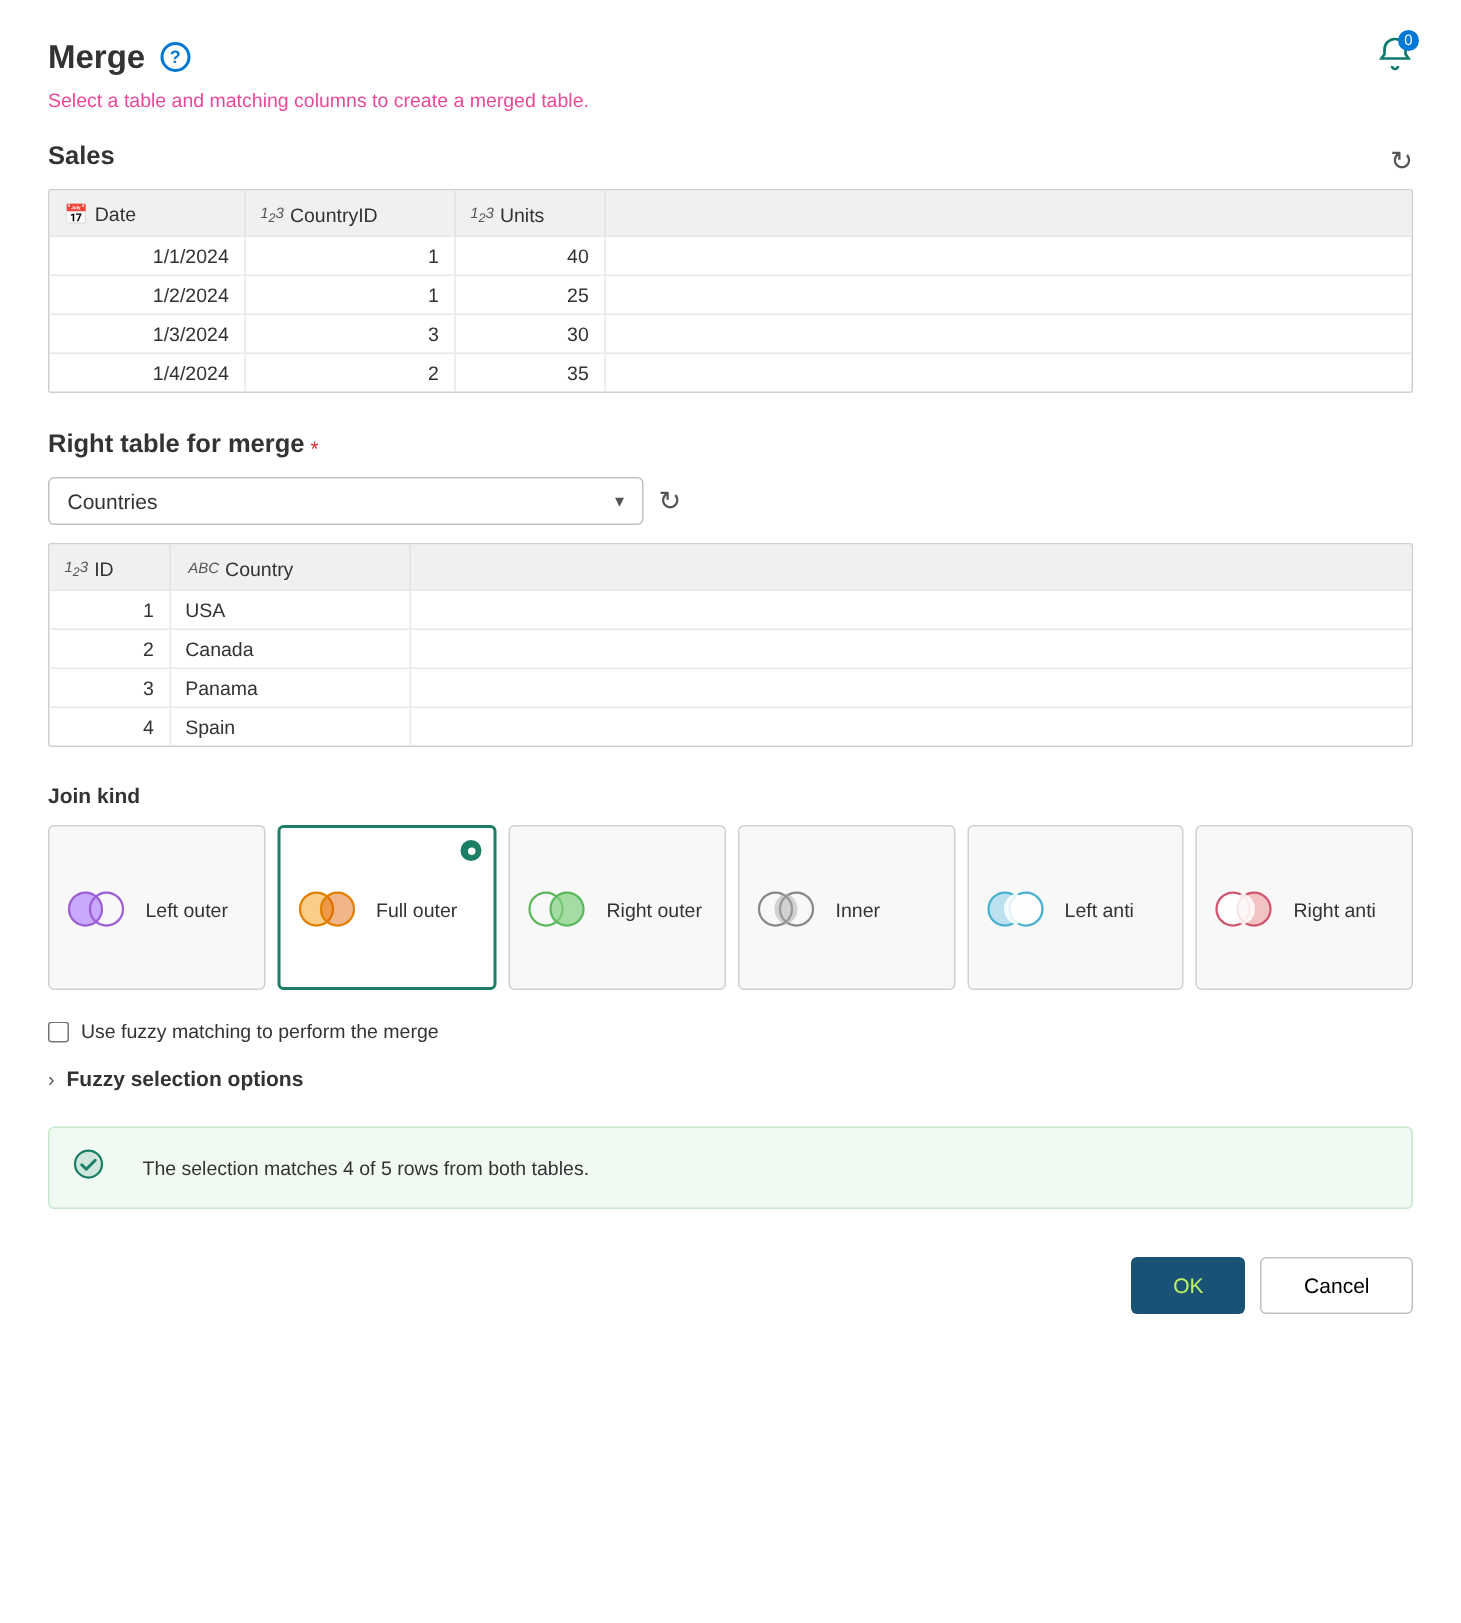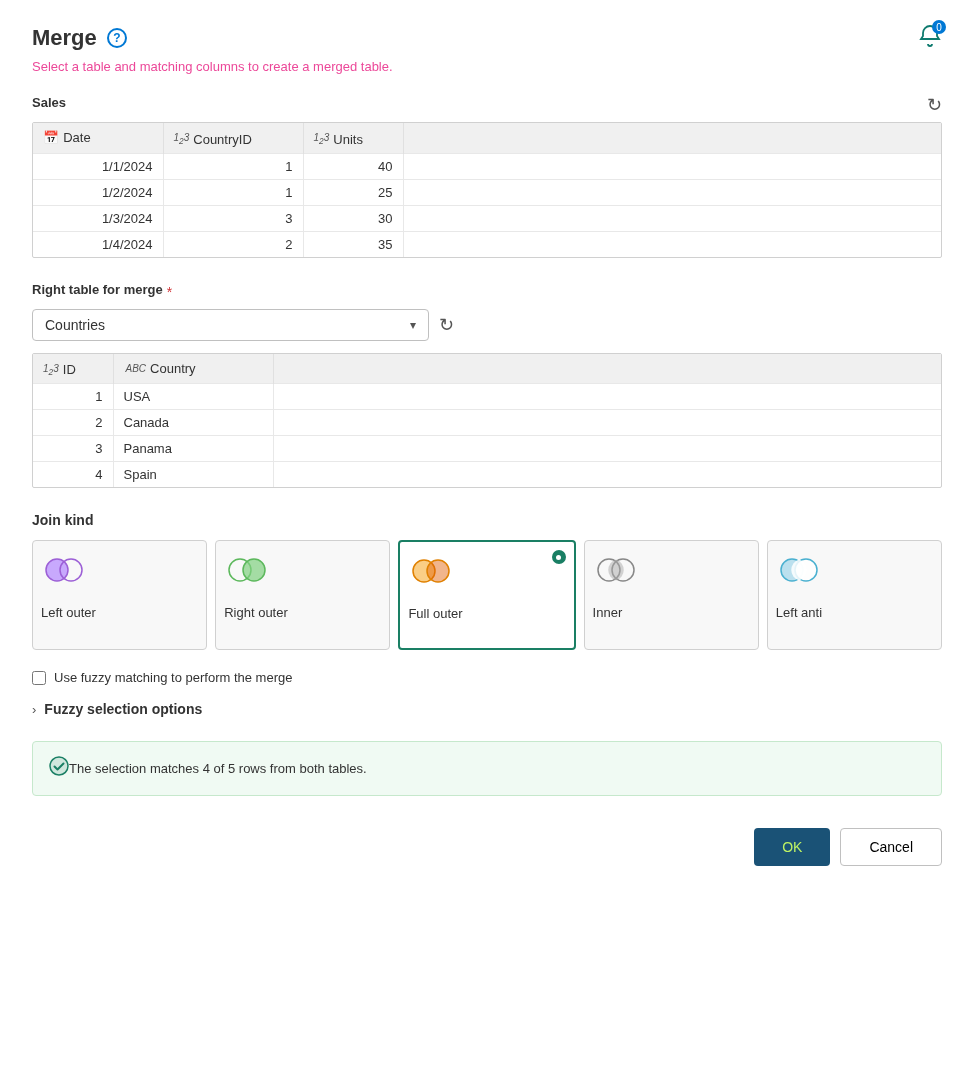--- a/index.html
+++ b/index.html
@@ -54,21 +54,21 @@
       border-radius: 50%;
       width: 14px; height: 14px;
       display: flex; align-items: center; justify-content: center;
     }
     .subtitle {
       font-size: 13px;
       color: #ec4899;
       margin-bottom: 20px;
     }
     .section-label {
-      font-size: 13px;
+      font-size: 17px;
       font-weight: 600;
       margin-bottom: 6px;
     }
     .table-container {
       border: 1px solid #d0d0d0;
       border-radius: 2px;
       overflow: hidden;
       margin-bottom: 24px;
     }
     table {
@@ -166,23 +166,23 @@
       display: flex;
       gap: 8px;
       margin-bottom: 20px;
     }
     .join-card {
       flex: 1;
       border: 1px solid #d0d0d0;
       border-radius: 4px;
       padding: 14px 8px 12px;
       display: flex;
-      flex-direction: column;
-      align-items: flex-start;
-      gap: 20px;
+      flex-direction: row;
+      align-items: center;
+      gap: 10px;
       cursor: pointer;
       background: #f8f8f8;
       position: relative;
       min-height: 110px;
     }
     .join-card.selected {
       border: 2px solid #1a7f64;
       background: #fff;
     }
     .join-card-label {
@@ -232,21 +232,21 @@
       font-size: 14px;
       font-weight: 600;
     }
     .info-banner {
       background: #f0faf3;
       border: 1px solid #c6e8cc;
       border-radius: 4px;
       padding: 14px 16px;
       display: flex;
       align-items: center;
-      gap: 0;
+      gap: 26px;
       margin-bottom: 32px;
     }
     .check-circle {
       color: #1a7f64;
       font-size: 18px;
     }
     .info-text {
       font-size: 13px;
       color: #333;
     }
@@ -420,56 +420,64 @@
 <div class="join-options">
 
   <div class="join-card">
     <svg class="venn-svg" viewBox="0 0 46 30">
       <circle cx="16" cy="15" r="11" fill="#b388ff" fill-opacity="0.7" stroke="#9c5fd6" stroke-width="1.5"></circle>
       <circle cx="30" cy="15" r="11" fill="none" stroke="#9c5fd6" stroke-width="1.5"></circle>
     </svg>
     <span class="join-card-label">Left outer</span>
   </div>
 
-  <div class="join-card">
-    <svg class="venn-svg" viewBox="0 0 46 30">
-      <circle cx="16" cy="15" r="11" fill="none" stroke="#5cb85c" stroke-width="1.5"></circle>
-      <circle cx="30" cy="15" r="11" fill="#80d080" fill-opacity="0.7" stroke="#5cb85c" stroke-width="1.5"></circle>
-    </svg>
-    <span class="join-card-label">Right outer</span>
-  </div>
-
   <div class="join-card selected">
     <div class="selected-dot"></div>
     <svg class="venn-svg" viewBox="0 0 46 30">
       <circle cx="16" cy="15" r="11" fill="#f5a623" fill-opacity="0.55" stroke="#e08000" stroke-width="1.5"></circle>
       <circle cx="30" cy="15" r="11" fill="#e05c00" fill-opacity="0.45" stroke="#e08000" stroke-width="1.5"></circle>
     </svg>
     <span class="join-card-label">Full outer</span>
   </div>
 
   <div class="join-card">
     <svg class="venn-svg" viewBox="0 0 46 30">
+      <circle cx="16" cy="15" r="11" fill="none" stroke="#5cb85c" stroke-width="1.5"></circle>
+      <circle cx="30" cy="15" r="11" fill="#80d080" fill-opacity="0.7" stroke="#5cb85c" stroke-width="1.5"></circle>
+    </svg>
+    <span class="join-card-label">Right outer</span>
+  </div>
+
+  <div class="join-card">
+    <svg class="venn-svg" viewBox="0 0 46 30">
       <circle cx="16" cy="15" r="11" fill="none" stroke="#888" stroke-width="1.5"></circle>
       <circle cx="30" cy="15" r="11" fill="none" stroke="#888" stroke-width="1.5"></circle>
       <path d="M23,4.5 a11,11 0 0 1 0,21 a11,11 0 0 1 0,-21 z" fill="#aaa" fill-opacity="0.5"></path>
     </svg>
     <span class="join-card-label">Inner</span>
   </div>
 
   <div class="join-card">
     <svg class="venn-svg" viewBox="0 0 46 30">
       <circle cx="16" cy="15" r="11" fill="#7ec8e3" fill-opacity="0.5" stroke="#4ab0d0" stroke-width="1.5"></circle>
       <circle cx="30" cy="15" r="11" fill="#fff" fill-opacity="0.85" stroke="#4ab0d0" stroke-width="1.5"></circle>
 
       <path d="M23,4.5 a11,11 0 0 1 0,21 a11,11 0 0 1 0,-21 z" fill="#fff" fill-opacity="0.85"></path>
     </svg>
     <span class="join-card-label">Left anti</span>
   </div>
 
+  <div class="join-card">
+    <svg class="venn-svg" viewBox="0 0 46 30">
+      <circle cx="16" cy="15" r="11" fill="#fff" fill-opacity="0.85" stroke="#d0556e" stroke-width="1.5"></circle>
+      <circle cx="30" cy="15" r="11" fill="#f0a0a0" fill-opacity="0.6" stroke="#d0556e" stroke-width="1.5"></circle>
+      <path d="M23,4.5 a11,11 0 0 0 0,21 a11,11 0 0 0 0,-21 z" fill="#fff" fill-opacity="0.85"></path>
+    </svg>
+    <span class="join-card-label">Right anti</span>
+  </div>
 
 </div>
 
 <div class="fuzzy-row">
   <input type="checkbox" id="fuzzy-cb" style="">
   <label class="fuzzy-label" for="fuzzy-cb">Use fuzzy matching to perform the merge</label>
 </div>
 <div class="fuzzy-options-row">
   <span class="chevron-right">›</span>
   <span class="fuzzy-options-label">Fuzzy selection options</span>

